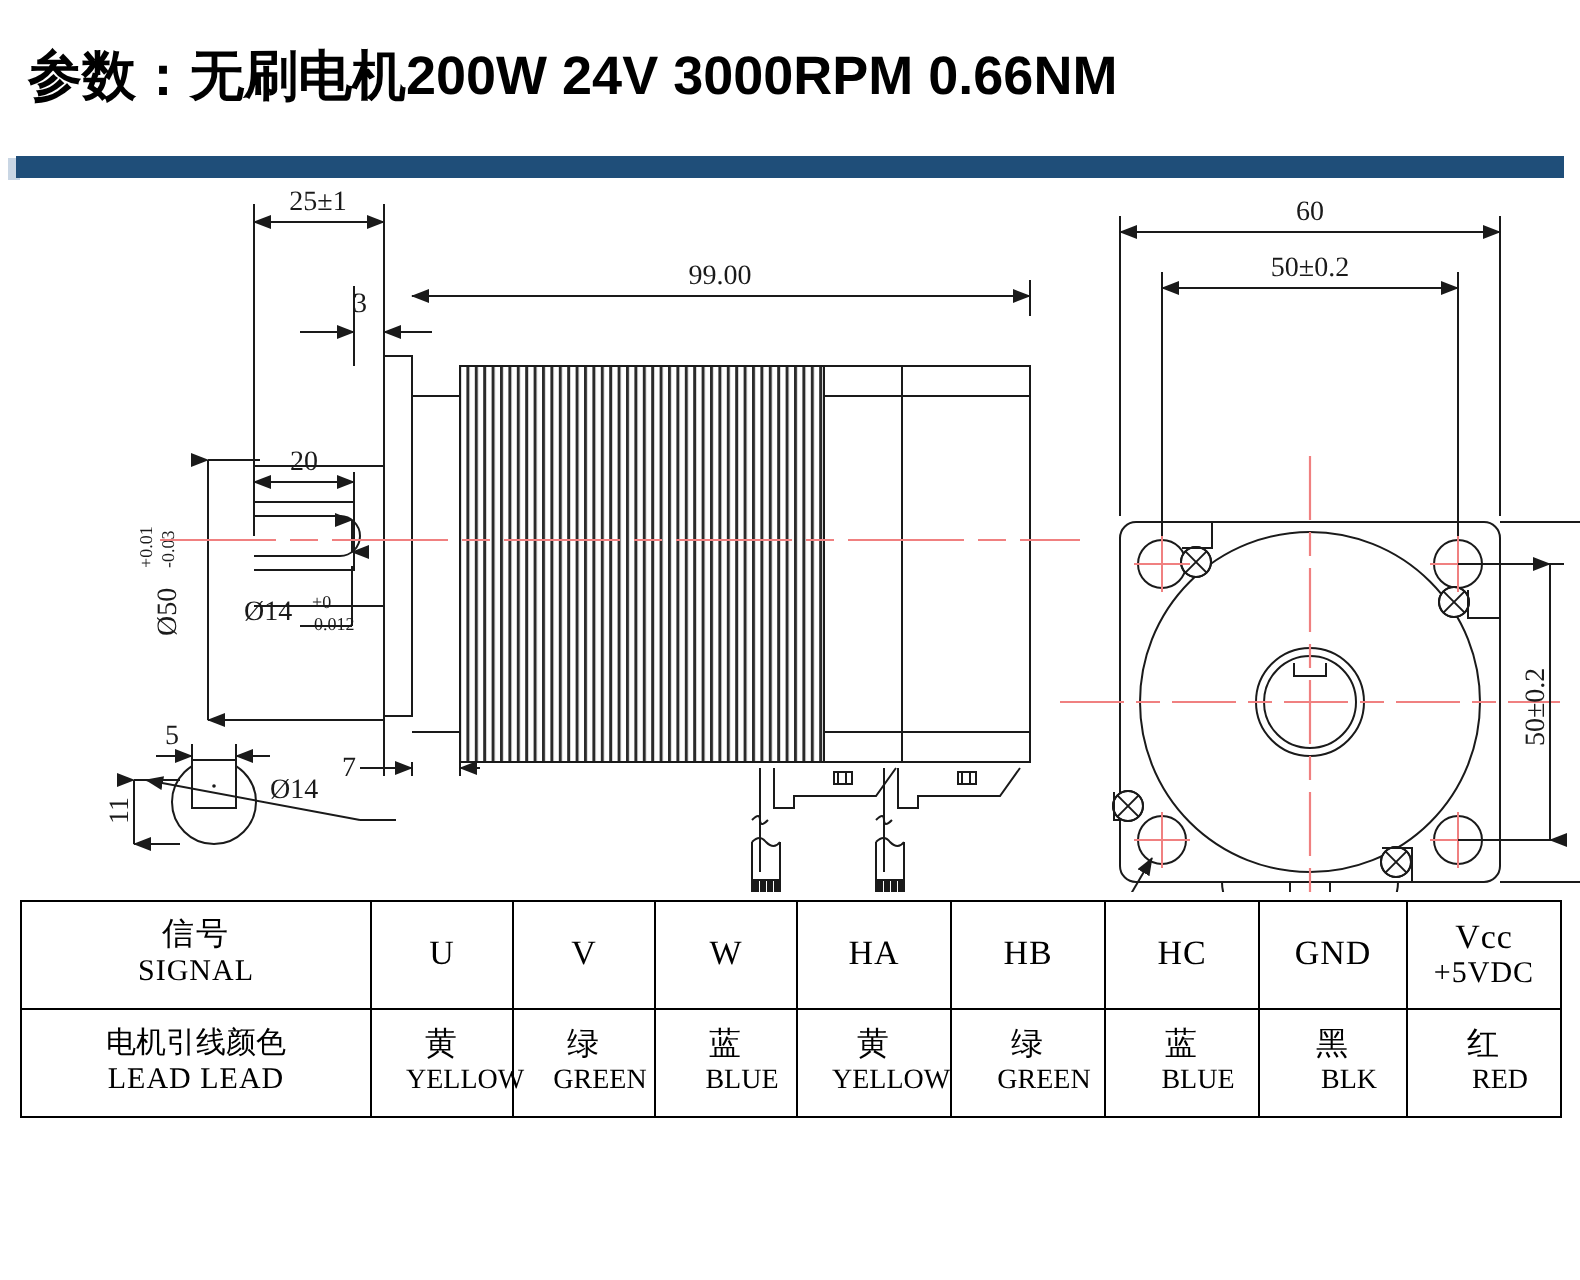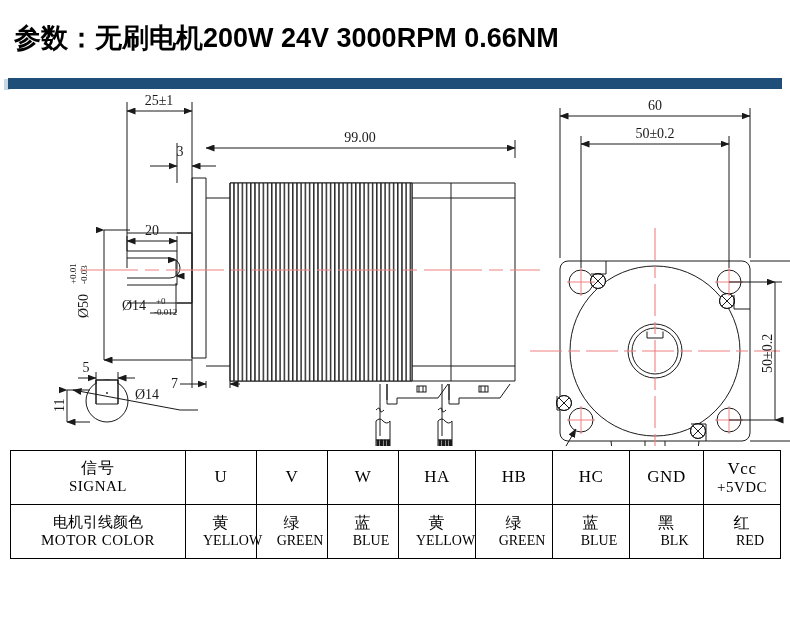--- a/index.html
+++ b/index.html
@@ -357,21 +357,21 @@
           <span class="cell-en onelinebig">GND</span>
         </td>
       <td>
         <span class="cell-en onelinebig">Vcc</span>
         <span class="cell-en">+5VDC</span>
       </td>
     </tr>
     <tr class="row3">
       <td>
         <span class="cell-cn tight">电机引线颜色</span>
-        <span class="cell-en">MOTOR COLOR</span>
+        <span class="cell-en">LEAD LEAD</span>
       </td>
       <td>
         <span class="cell-cn">黄</span>
         <span class="cell-en small">YELLOW</span>
       </td>
       <td>
         <span class="cell-cn">绿</span>
         <span class="cell-en small">GREEN</span>
       </td>
       <td>

